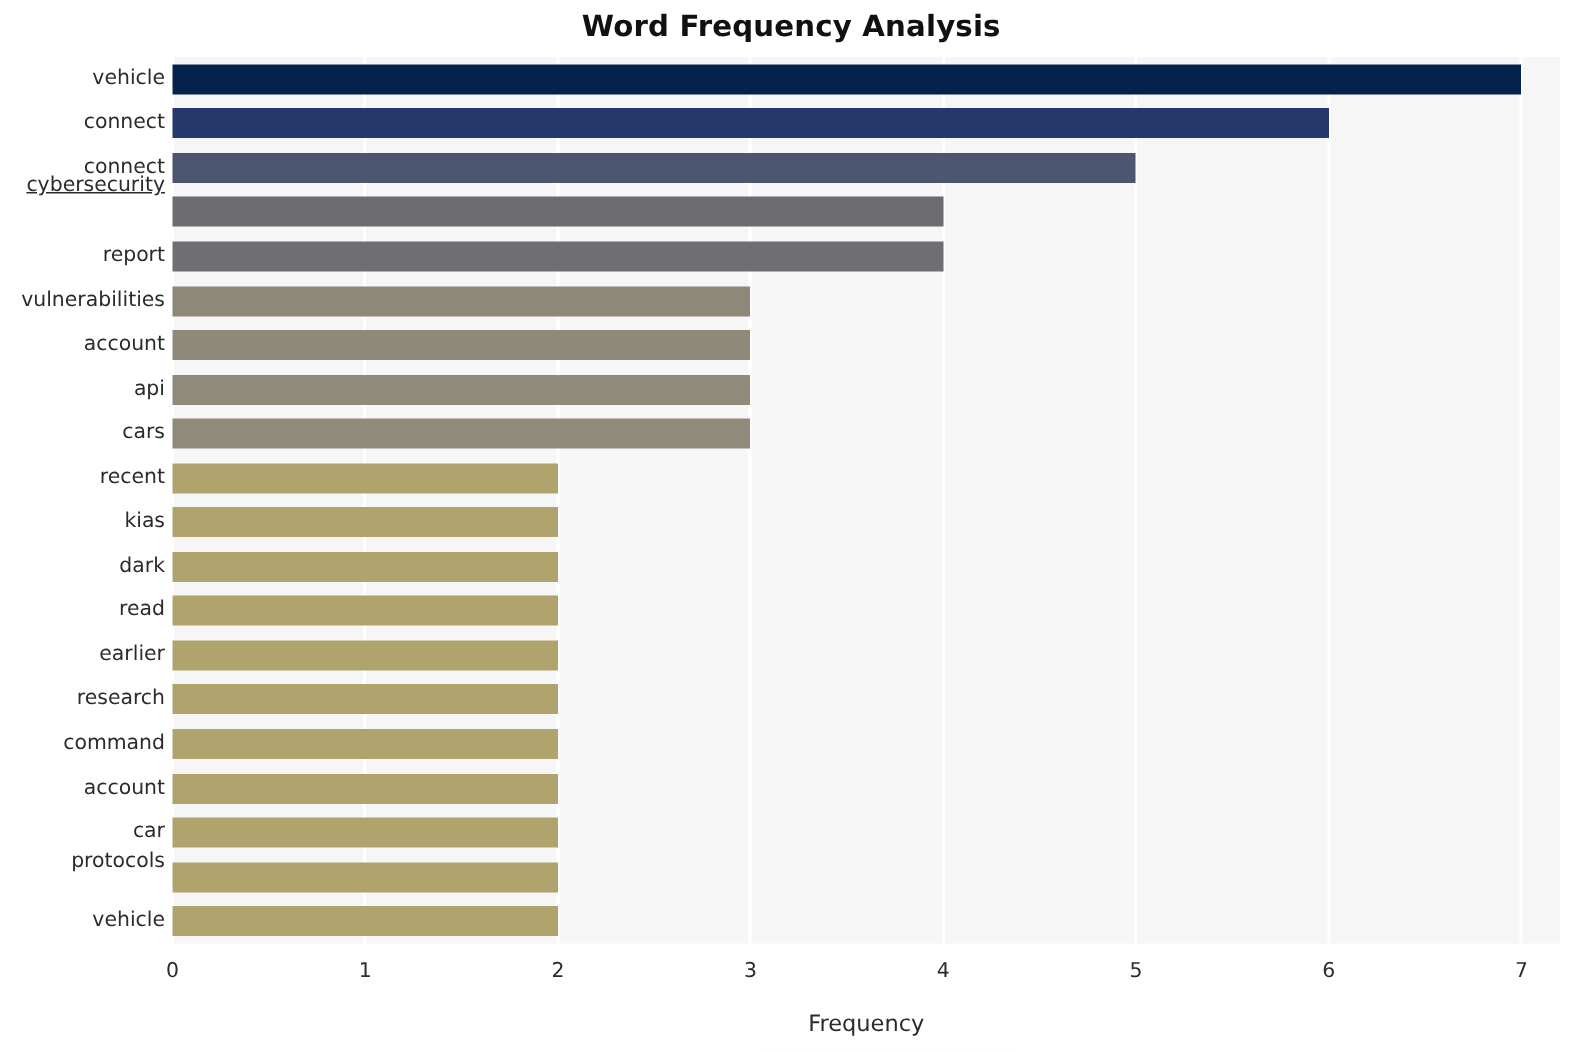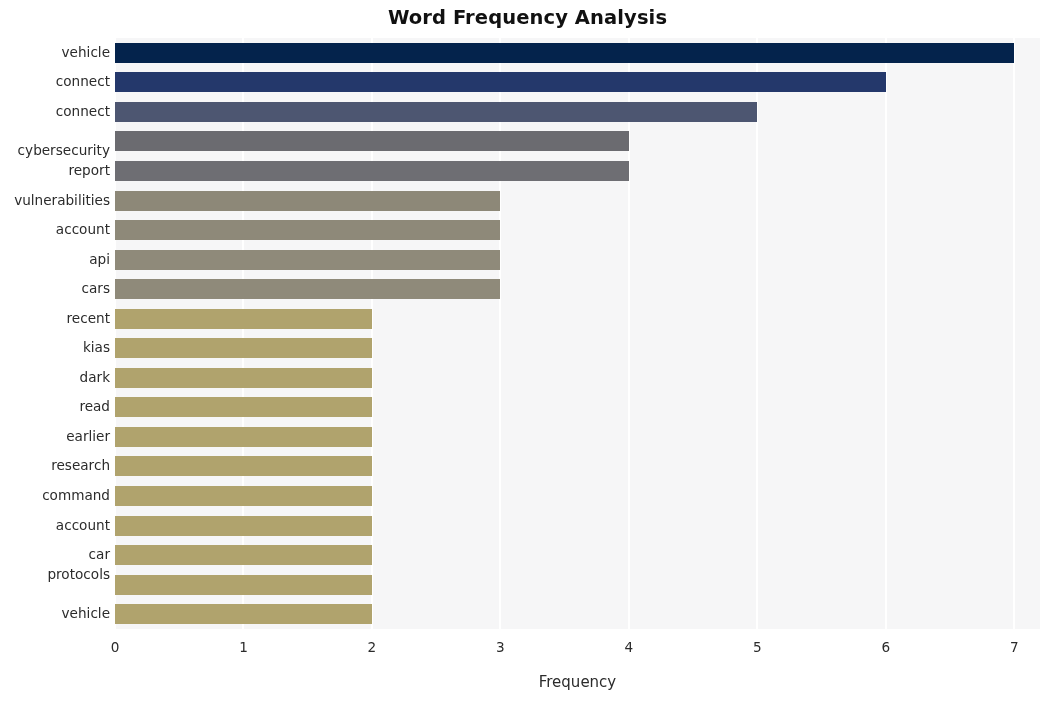--- a/index.html
+++ b/index.html
@@ -196,21 +196,21 @@
         <div class="bar-row" style="top: 566.225px; height: 20px;">
           <div class="bar" title="dealer: 2" style="width: 256.944px; background: rgb(176, 163, 109);"></div>
         </div>
       </div>
   </div>
 
   <div id="ylabels-layer">
       <div class="ylabel" style="top: 5.775px;">vehicle</div>
       <div class="ylabel" style="top: 35.325px;">connect</div>
       <div class="ylabel" style="top: 64.875px;">connect</div>
-      <div class="ylabel" style="top: 104px;">cybersecurity</div>
+      <div class="ylabel" style="top: 77px; text-decoration: underline;">cybersecurity</div>
       <div class="ylabel" style="top: 123.975px;">report</div>
       <div class="ylabel" style="top: 153.525px;">vulnerabilities</div>
       <div class="ylabel" style="top: 183.075px;">account</div>
       <div class="ylabel" style="top: 212.625px;">api</div>
       <div class="ylabel" style="top: 242.175px;">cars</div>
       <div class="ylabel" style="top: 271.725px;">recent</div>
       <div class="ylabel" style="top: 301.275px;">kias</div>
       <div class="ylabel" style="top: 330.825px;">dark</div>
       <div class="ylabel" style="top: 360.375px;">read</div>
       <div class="ylabel" style="top: 389.925px;">earlier</div>

